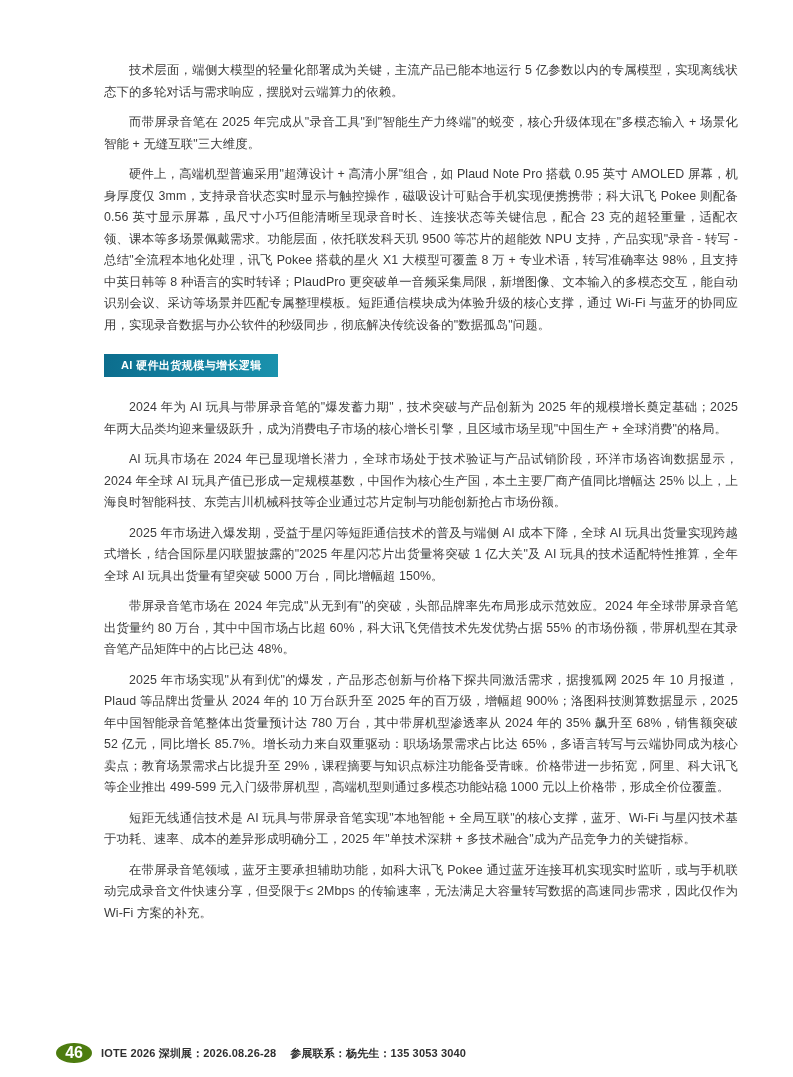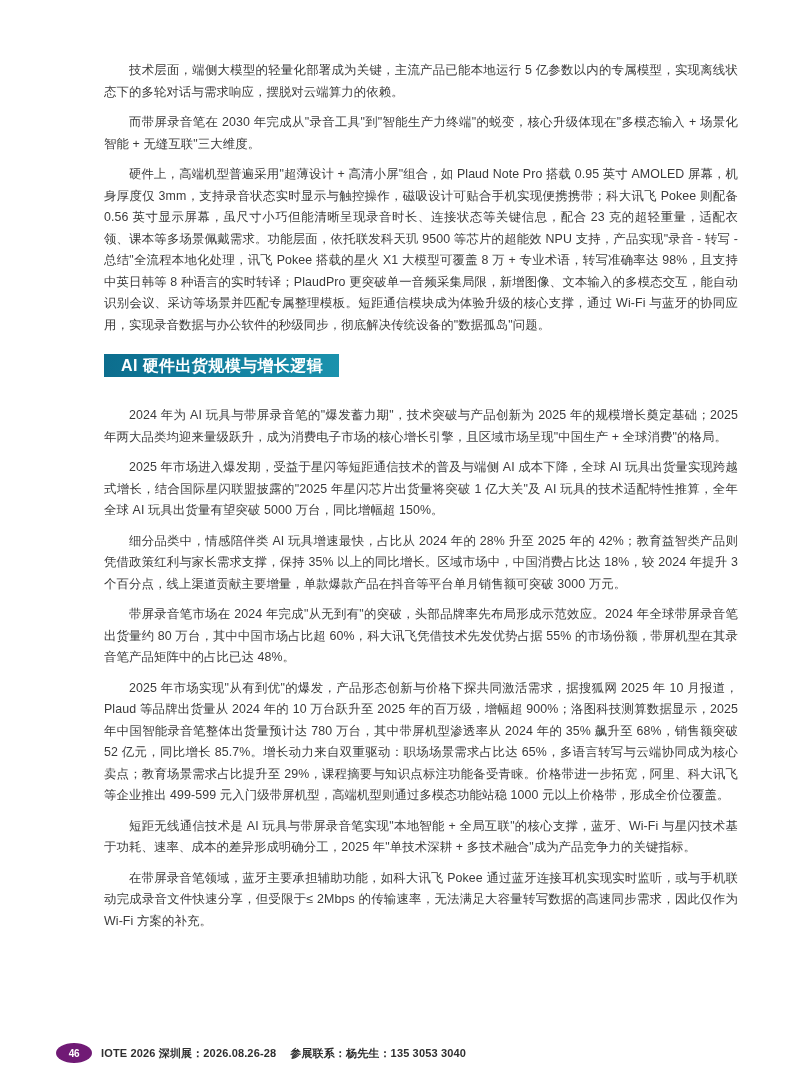--- a/index.html
+++ b/index.html
@@ -35,26 +35,26 @@
     color: #3b3b3b;
     text-align: justify;
     text-justify: inter-ideograph;
     text-indent: 25px;
     letter-spacing: 0.1px;
     font-weight: 400;
   }
   .section-badge {
     display: inline-block;
     color: #ffffff;
-    font-size: 16px;
+    font-size: 11px;
     font-weight: bold;
     line-height: 23px;
     height: 23px;
     padding: 0 16px 0 17px;
-    margin: 9px 0 28px 0;
+    margin: 9px 0 20px 0;
     background: linear-gradient(100deg, #0c6d8d 0%, #127e9e 45%, #1a92ad 100%);
     letter-spacing: 0.4px;
     white-space: nowrap;
     vertical-align: middle;
   }
   .badge-wrap {
     margin: 0;
     padding: 0;
     line-height: 0;
   }
@@ -62,23 +62,23 @@
     position: absolute;
     left: 40px;
     top: 1043px;
     display: flex;
     align-items: center;
     gap: 9px;
   }
   .page-num {
     width: 36px;
     height: 20px;
-    background: #701a75;
+    background: #4d7c0f;
     color: #ffffff;
-    font-size: 10px;
+    font-size: 16px;
     font-weight: bold;
     display: flex;
     align-items: center;
     justify-content: center;
     border-radius: 50%;
     flex: none;
     letter-spacing: -0.2px;
   }
   .footer-text {
     font-size: 11px;
@@ -93,30 +93,30 @@
   }
 </style>
 </head>
 <body>
 
 <div class="page">
 
   <div class="content">
 
     <p class="para">技术层面，端侧大模型的轻量化部署成为关键，主流产品已能本地运行 5 亿参数以内的专属模型，实现离线状态下的多轮对话与需求响应，摆脱对云端算力的依赖。</p>
-    <p class="para">而带屏录音笔在 2030 年完成从"录音工具"到"智能生产力终端"的蜕变，核心升级体现在"多模态输入 + 场景化智能 + 无缝互联"三大维度。</p>
+    <p class="para">而带屏录音笔在 2025 年完成从"录音工具"到"智能生产力终端"的蜕变，核心升级体现在"多模态输入 + 场景化智能 + 无缝互联"三大维度。</p>
     <p class="para">硬件上，高端机型普遍采用"超薄设计 + 高清小屏"组合，如 Plaud Note Pro 搭载 0.95 英寸 AMOLED 屏幕，机身厚度仅 3mm，支持录音状态实时显示与触控操作，磁吸设计可贴合手机实现便携携带；科大讯飞 Pokee 则配备 0.56 英寸显示屏幕，虽尺寸小巧但能清晰呈现录音时长、连接状态等关键信息，配合 23 克的超轻重量，适配衣领、课本等多场景佩戴需求。功能层面，依托联发科天玑 9500 等芯片的超能效 NPU 支持，产品实现"录音 - 转写 - 总结"全流程本地化处理，讯飞 Pokee 搭载的星火 X1 大模型可覆盖 8 万 + 专业术语，转写准确率达 98%，且支持中英日韩等 8 种语言的实时转译；PlaudPro 更突破单一音频采集局限，新增图像、文本输入的多模态交互，能自动识别会议、采访等场景并匹配专属整理模板。短距通信模块成为体验升级的核心支撑，通过 Wi-Fi 与蓝牙的协同应用，实现录音数据与办公软件的秒级同步，彻底解决传统设备的"数据孤岛"问题。</p>
 
     <div class="badge-wrap">
       <span class="section-badge">AI 硬件出货规模与增长逻辑</span>
     </div>
 
     <p class="para">2024 年为 AI 玩具与带屏录音笔的"爆发蓄力期"，技术突破与产品创新为 2025 年的规模增长奠定基础；2025 年两大品类均迎来量级跃升，成为消费电子市场的核心增长引擎，且区域市场呈现"中国生产 + 全球消费"的格局。</p>
+    <p class="para">AI 玩具市场在 2024 年已显现增长潜力，全球市场处于技术验证与产品试销阶段，环洋市场咨询数据显示，2024 年全球 AI 玩具产值已形成一定规模基数，中国作为核心生产国，本土主要厂商产值同比增幅达 25% 以上，上海良时智能科技、东莞吉川机械科技等企业通过芯片定制与功能创新抢占市场份额。</p>
     <p class="para">2025 年市场进入爆发期，受益于星闪等短距通信技术的普及与端侧 AI 成本下降，全球 AI 玩具出货量实现跨越式增长，结合国际星闪联盟披露的"2025 年星闪芯片出货量将突破 1 亿大关"及 AI 玩具的技术适配特性推算，全年全球 AI 玩具出货量有望突破 5000 万台，同比增幅超 150%。</p>
-    <p class="para">细分品类中，情感陪伴类 AI 玩具增速最快，占比从 2024 年的 28% 升至 2025 年的 42%；教育益智类产品则凭借政策红利与家长需求支撑，保持 35% 以上的同比增长。区域市场中，中国消费占比达 18%，较 2024 年提升 3 个百分点，线上渠道贡献主要增量，单款爆款产品在抖音等平台单月销售额可突破 3000 万元。</p>
     <p class="para">带屏录音笔市场在 2024 年完成"从无到有"的突破，头部品牌率先布局形成示范效应。2024 年全球带屏录音笔出货量约 80 万台，其中中国市场占比超 60%，科大讯飞凭借技术先发优势占据 55% 的市场份额，带屏机型在其录音笔产品矩阵中的占比已达 48%。</p>
     <p class="para">2025 年市场实现"从有到优"的爆发，产品形态创新与价格下探共同激活需求，据搜狐网 2025 年 10 月报道，Plaud 等品牌出货量从 2024 年的 10 万台跃升至 2025 年的百万级，增幅超 900%；洛图科技测算数据显示，2025 年中国智能录音笔整体出货量预计达 780 万台，其中带屏机型渗透率从 2024 年的 35% 飙升至 68%，销售额突破 52 亿元，同比增长 85.7%。增长动力来自双重驱动：职场场景需求占比达 65%，多语言转写与云端协同成为核心卖点；教育场景需求占比提升至 29%，课程摘要与知识点标注功能备受青睐。价格带进一步拓宽，阿里、科大讯飞等企业推出 499-599 元入门级带屏机型，高端机型则通过多模态功能站稳 1000 元以上价格带，形成全价位覆盖。</p>
 
 
     <p class="para">短距无线通信技术是 AI 玩具与带屏录音笔实现"本地智能 + 全局互联"的核心支撑，蓝牙、Wi-Fi 与星闪技术基于功耗、速率、成本的差异形成明确分工，2025 年"单技术深耕 + 多技术融合"成为产品竞争力的关键指标。</p>
     <p class="para">在带屏录音笔领域，蓝牙主要承担辅助功能，如科大讯飞 Pokee 通过蓝牙连接耳机实现实时监听，或与手机联动完成录音文件快速分享，但受限于≤ 2Mbps 的传输速率，无法满足大容量转写数据的高速同步需求，因此仅作为 Wi-Fi 方案的补充。</p>
 
   </div>
 
   <div class="footer">

